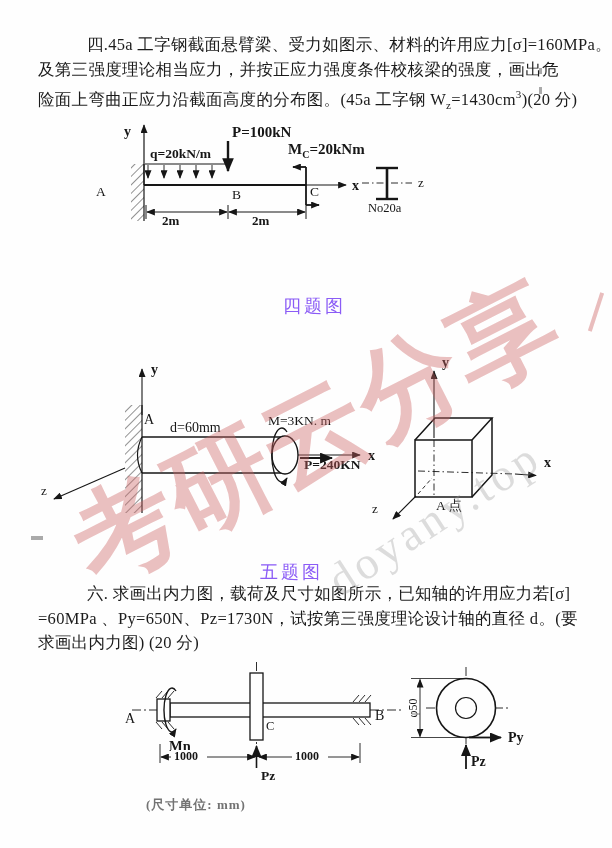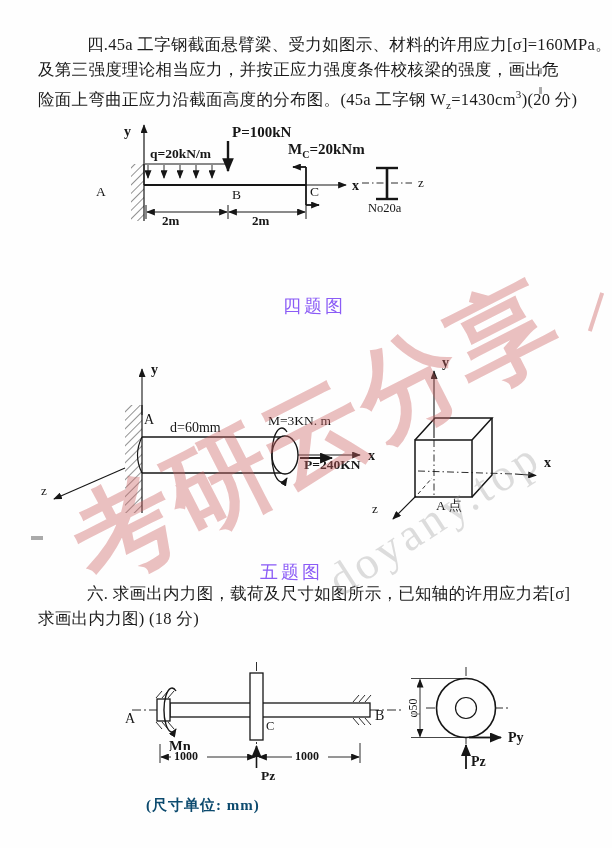--- a/index.html
+++ b/index.html
@@ -5,21 +5,21 @@
   html,body{margin:0;padding:0;background:#e8e8e8;}
   .page{position:relative;width:612px;height:848px;background:#fefefe;overflow:hidden;
         font-family:"Liberation Serif","DejaVu Serif",serif;color:#1b1b1b;margin:0 auto;}
   .qtext{position:absolute;width:548px;font-size:16.5px;line-height:24.5px;
          letter-spacing:0.3px;text-align:justify;font-weight:500;}
   .qline{white-space:nowrap;}
   .indent{text-indent:49px;}
   sub{font-size:11px;}
   sup{font-size:11px;}
   .cap{position:absolute;font-size:18px;letter-spacing:3px;color:#8b5cf6;margin-top:40px;}
-  .units{position:absolute;font-size:15px;font-weight:bold;color:#0c4a6e;letter-spacing:1px;}
+  .units{position:absolute;font-size:13px;font-weight:bold;color:#737373;letter-spacing:1px;}
   svg{position:absolute;overflow:visible;}
   svg text{font-family:"Liberation Serif","DejaVu Serif",serif;fill:#161616;}
   .b{font-weight:bold;}
   .wm-red{position:absolute;left:48px;top:492px;font-size:104px;font-weight:bold;
           transform:rotate(-27deg);transform-origin:0 0;letter-spacing:2px;
           white-space:nowrap;opacity:0.40;pointer-events:none;}
   .wm-gray{position:absolute;left:318px;top:562px;font-size:46px;
            transform:rotate(-33deg);transform-origin:0 0;letter-spacing:4px;
            white-space:nowrap;opacity:0.32;pointer-events:none;}
   .speck{position:absolute;background:#7d7d7d;opacity:0.65;}
@@ -160,21 +160,22 @@
     </g>
     <text x="422" y="12" font-size="14" class="b">y</text>
     <text x="524" y="112" font-size="14" class="b">x</text>
     <text x="352" y="158" font-size="13">z</text>
     <text x="416" y="155" font-size="13.5">A 点</text>
   </svg>
   <div class="cap" style="left:260px;top:520px;">五题图</div>
 
   <div class="qtext" style="left:38px;top:582px;">
     <div class="qline indent">六. 求画出内力图，载荷及尺寸如图所示，已知轴的许用应力若[σ]</div>
-    <div class="qline">求画出内力图) (18 分)</div>
+    <div class="qline">=60MPa 、Py=650N、Pz=1730N，试按第三强度理论设计轴的直径 d。(要</div>
+    <div class="qline">求画出内力图) (20 分)</div>
   </div>
 
   <svg style="left:110px;top:660px;" width="445" height="175" viewBox="0 0 445 175">
     <defs>
       <marker id="f6a" viewBox="0 0 10 8" markerWidth="9" markerHeight="7" refX="9" refY="4" orient="auto-start-reverse" markerUnits="userSpaceOnUse">
           <path d="M0,0 L10,4 L0,8 Z" fill="#161616"></path>
         </marker>
       <marker id="f6b" viewBox="0 0 12 10" markerWidth="12" markerHeight="10" refX="11" refY="5" orient="auto" markerUnits="userSpaceOnUse">
           <path d="M0,0 L12,5 L0,10 Z" fill="#161616"></path>
         </marker>

